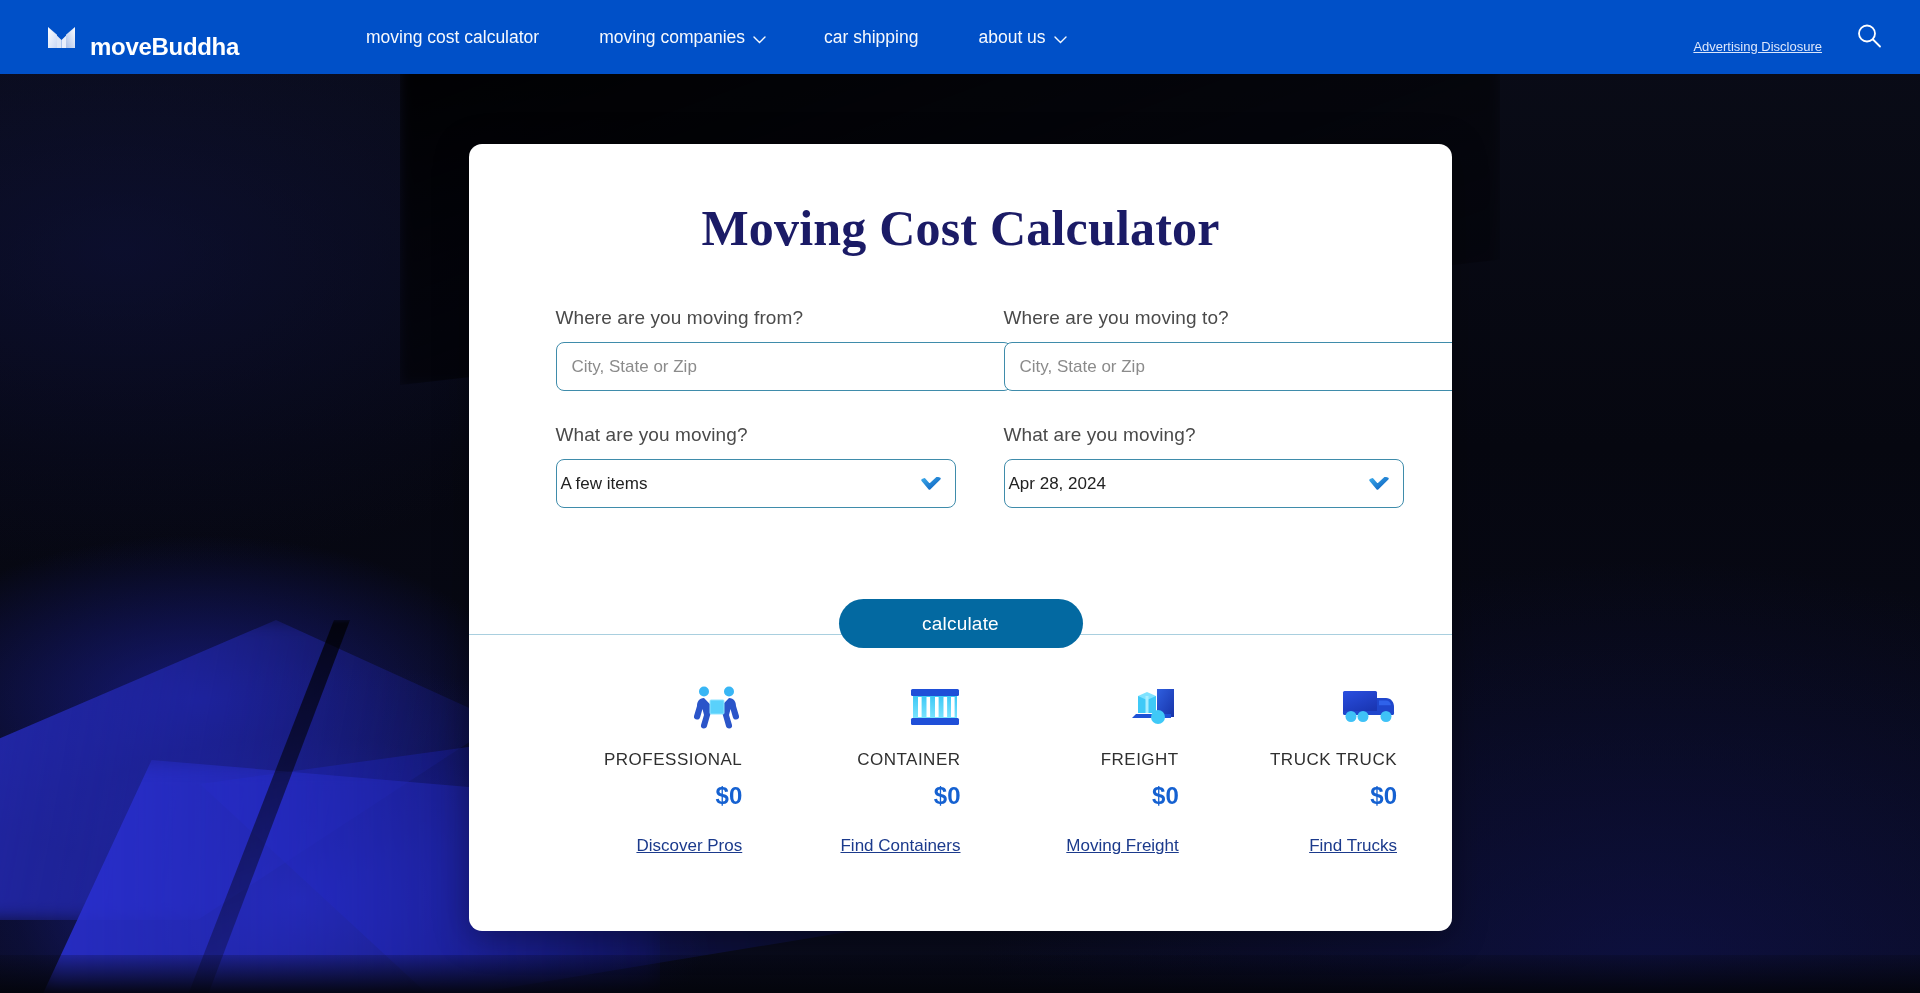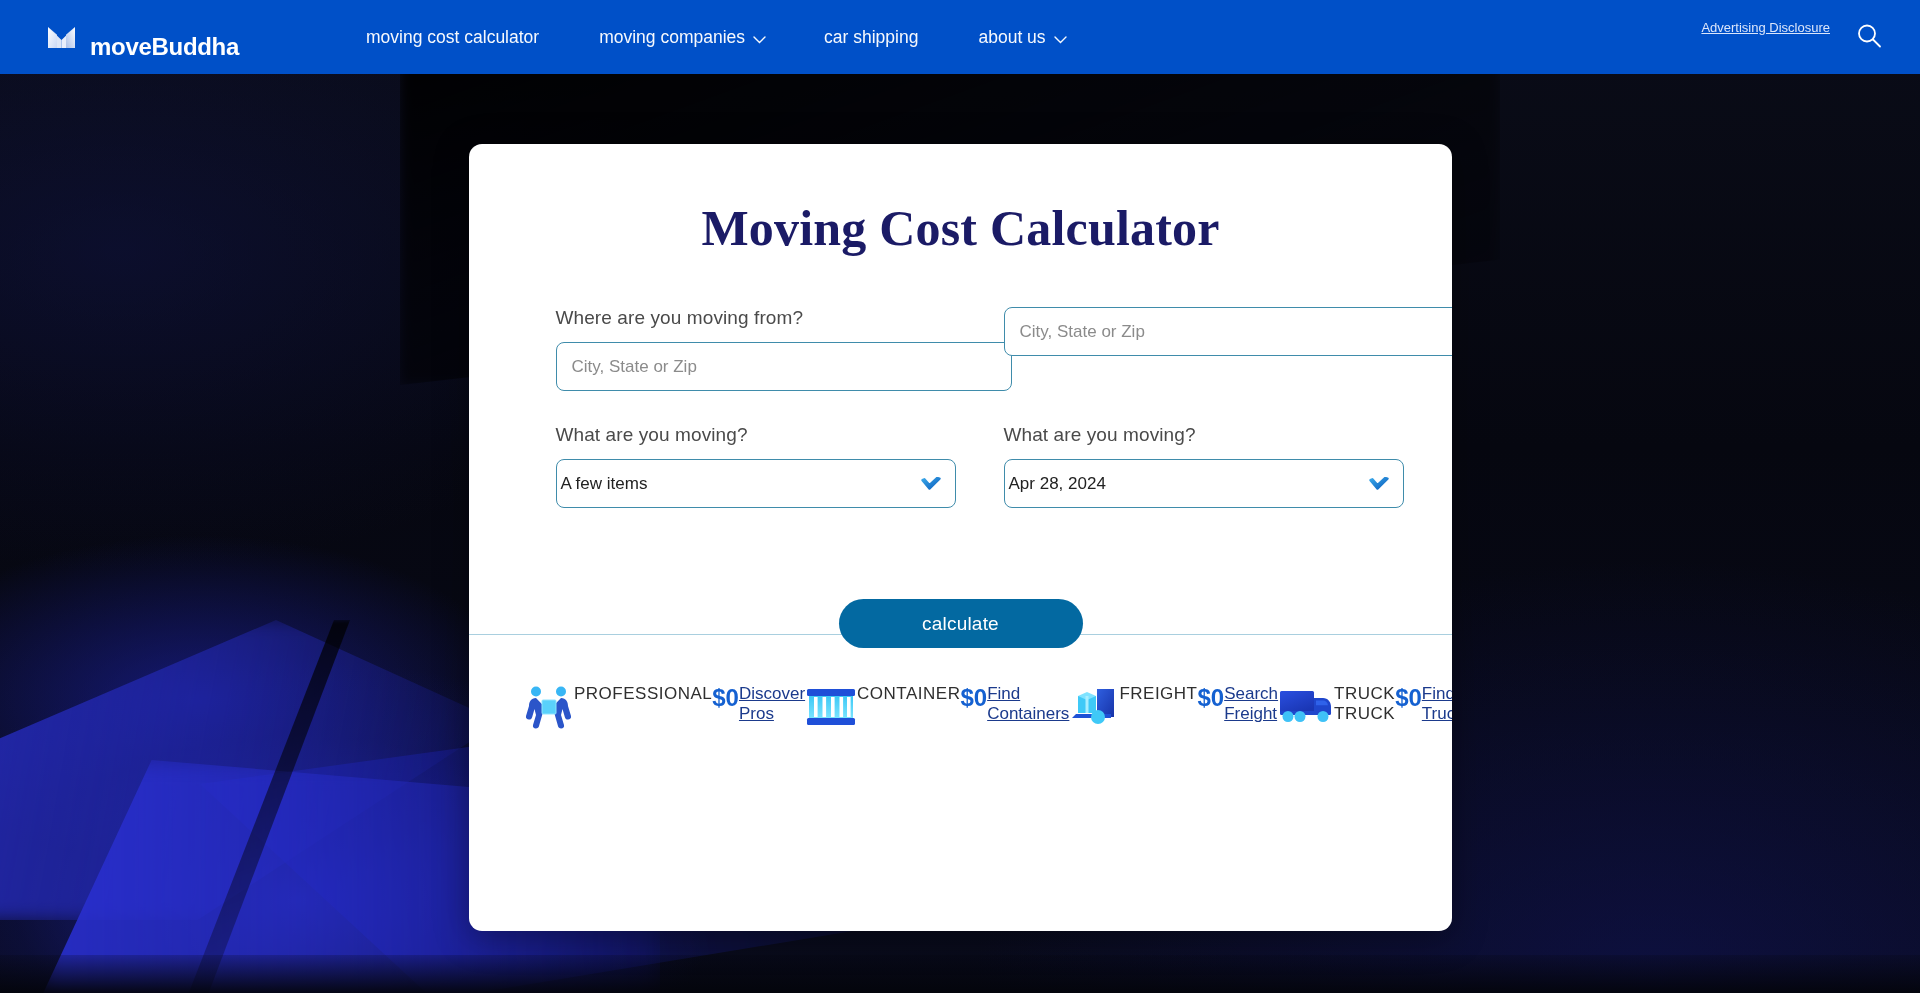--- a/index.html
+++ b/index.html
@@ -122,22 +122,22 @@
     display: inline-block;
     width: 11px; height: 7px;
     position: relative;
     top: 2px;
   }
   .chev svg { display: block; }
 
   .nav-right {
     margin-left: auto;
     display: flex;
-    align-items: flex-start;
-    gap: 22px;
+    align-items: flex-end;
+    gap: 30px;
     margin-right: 34px;
   }
   .ad-disclosure {
     color: #dbe6fb;
     font-size: 13px;
     text-decoration: underline;
     white-space: nowrap;
   }
   .search-btn {
     width: 34px; height: 34px;
@@ -260,22 +260,22 @@
   .results {
     position: absolute;
     left: 0; right: 0;
     top: 540px;
     display: grid;
     grid-template-columns: repeat(4, 1fr);
     padding: 0 55px;
   }
   .result {
     display: flex;
-    flex-direction: row;
-    align-items: flex-start;
+    flex-direction: column;
+    align-items: flex-end;
   }
   .result-icon {
     height: 46px;
     display: flex;
     align-items: center;
     justify-content: center;
     margin-bottom: 20px;
   }
   .result-label {
     font-size: 17px;
@@ -383,20 +383,21 @@
     <h1 class="card-title">Moving Cost Calculator</h1>
 
     <div class="form-grid">
 
       <div class="field">
         <label class="field-label">Where are you moving from?</label>
         <input class="text-input" type="text" placeholder="City, State or Zip" style="">
       </div>
 
       <div class="field">
+        <label class="field-label">Where are you moving to?</label>
         <input class="text-input" type="text" placeholder="City, State or Zip" style="">
       </div>
 
       <div class="field row2">
         <label class="field-label">What are you moving?</label>
         <div class="select-wrap">
           <div class="select-box">A few items</div>
           <span class="select-caret">
             <svg width="20" height="14" viewBox="0 0 20 14">
               <defs>
@@ -491,21 +492,21 @@
             <path d="M28 3 L45 3 L45 31 L28 31 Z" fill="url(#frg)"></path>
             <rect x="9" y="10" width="18" height="17" fill="#3fc9f7"></rect>
             <path d="M9 10 L18 6 L27 10 L18 14 Z" fill="#7fe3ff"></path>
             <rect x="16.5" y="10" width="3" height="17" fill="#a9eeff"></rect>
             <path d="M3 32 L42 32 L42 28 L7 28 Z" fill="#1f52d6"></path>
             <circle cx="29" cy="31" r="7" fill="#3fc9f7"></circle>
           </svg>
         </div>
         <div class="result-label">FREIGHT</div>
         <div class="result-price">$0</div>
-        <a class="result-link" href="#">Search Freight</a>
+        <a class="result-link" href="#">Moving Freight</a>
       </div>
 
       <div class="result">
         <div class="result-icon">
           <svg width="56" height="40" viewBox="0 0 56 40">
             <defs>
               <linearGradient id="trk" x1="0" y1="0" x2="0.6" y2="1">
                 <stop offset="0" stop-color="#2a4fe0"></stop>
                 <stop offset="1" stop-color="#1a36b4"></stop>
               </linearGradient>

